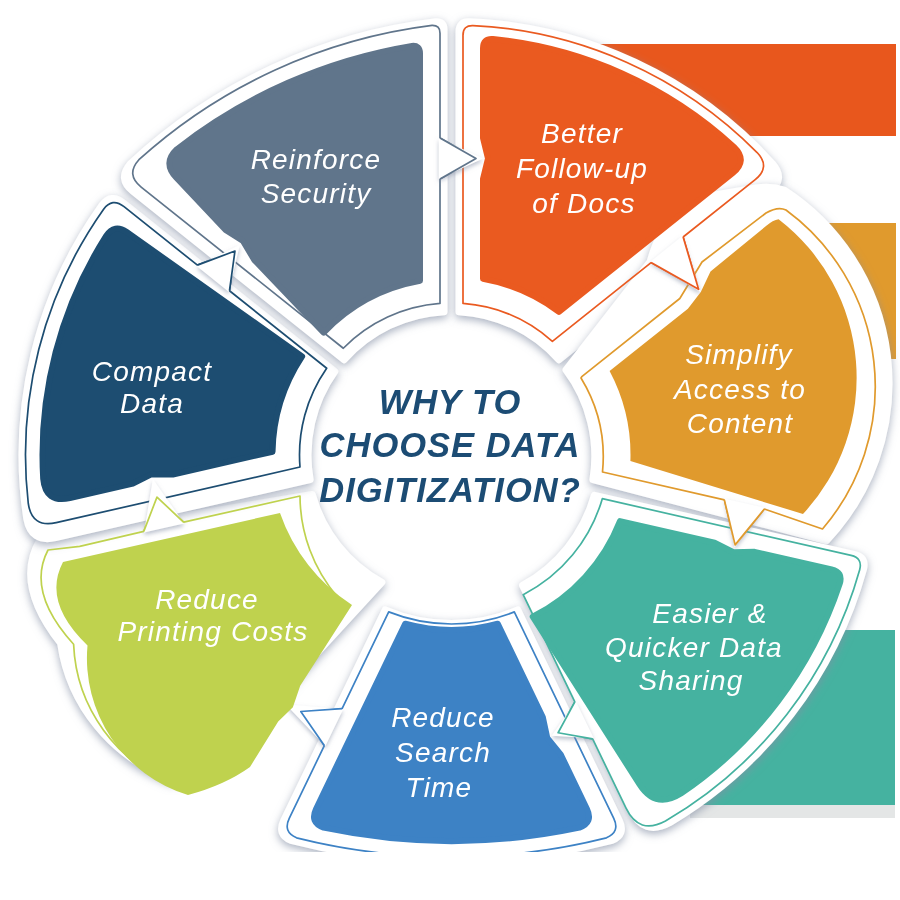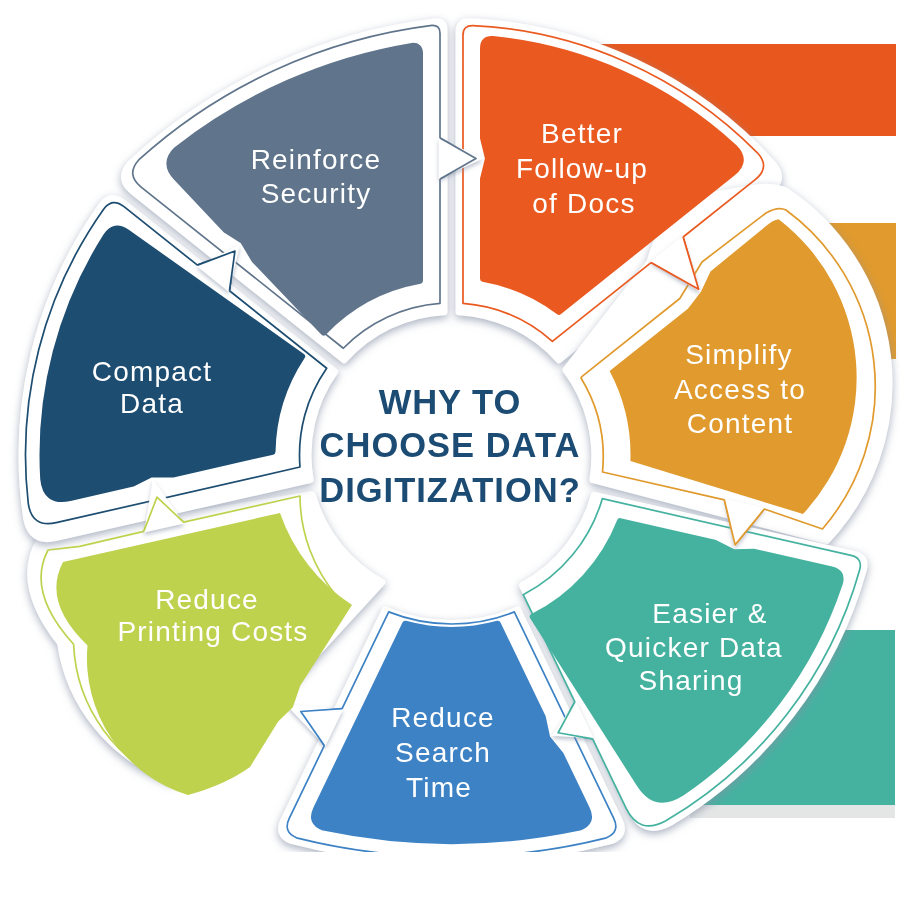--- a/index.html
+++ b/index.html
@@ -1,14 +1,14 @@
 <!DOCTYPE html>
 <html><head><meta charset="utf-8"><style>
 html,body{margin:0;padding:0;background:#ffffff;}
-#wrap{position:relative;width:900px;height:852px;overflow:hidden;}
+#wrap{position:relative;width:900px;height:852px;overflow:hidden;font-style:italic;}
 </style></head><body>
 <div id="wrap"><svg width="900" height="900" viewBox="0 0 900 900" font-family="Liberation Sans, sans-serif">
       <defs>
         <filter id="psh" x="-10%" y="-10%" width="120%" height="120%">
           <feDropShadow dx="0" dy="3" stdDeviation="4.2" flood-color="#848fa5" flood-opacity="0.7"></feDropShadow>
         </filter>
         <filter id="ash" x="-40%" y="-40%" width="180%" height="180%">
           <feDropShadow dx="0" dy="2.5" stdDeviation="2" flood-color="#848fa5" flood-opacity="0.55"></feDropShadow>
         </filter>
       </defs>

